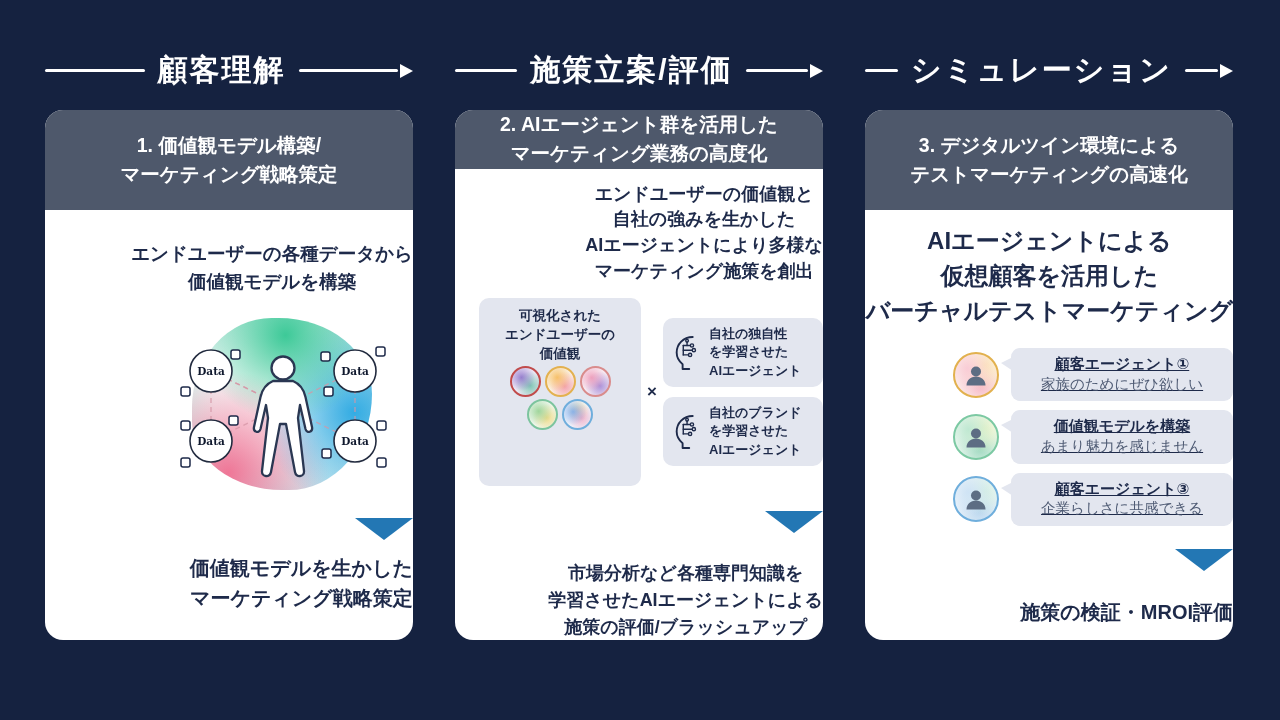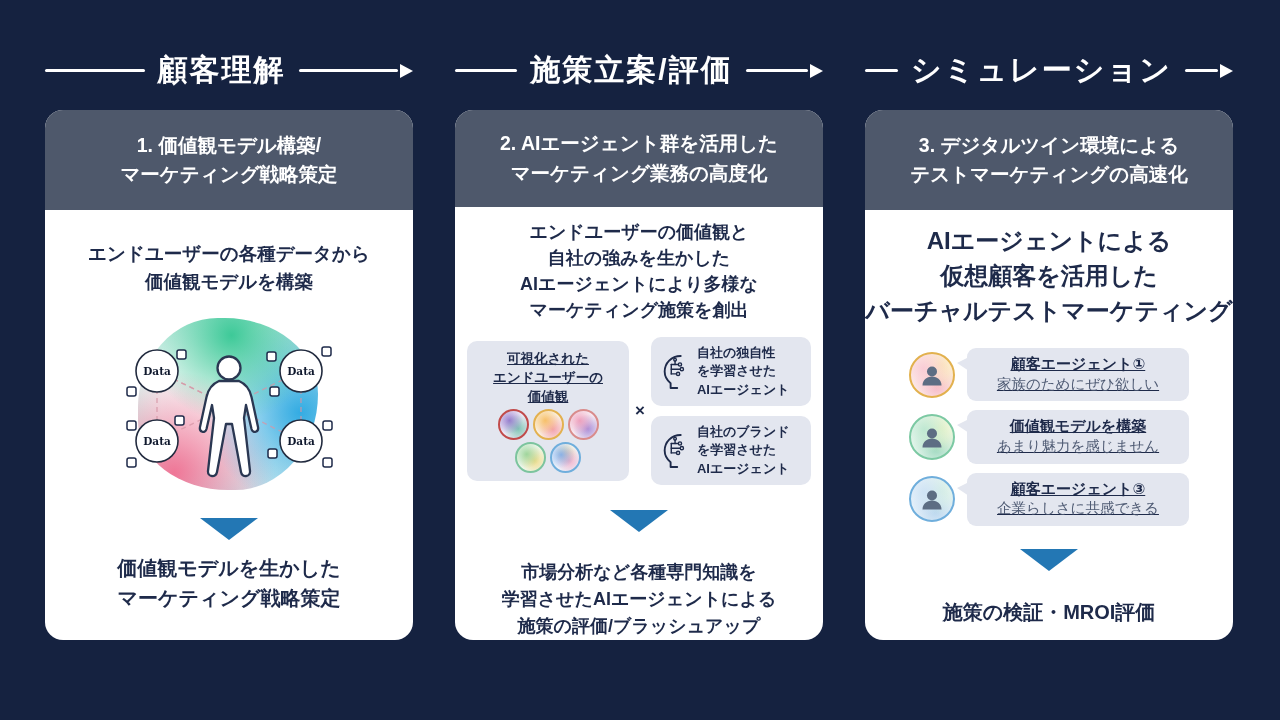--- a/index.html
+++ b/index.html
@@ -16,21 +16,21 @@
   .flow{display:flex;align-items:center;gap:13px;color:#fff;}
   .flow-label{font-size:30px;font-weight:bold;letter-spacing:2px;white-space:nowrap;}
   .hline{flex:1;height:3px;background:#fff;border-radius:2px;min-width:18px;}
   .arrowhead{width:0;height:0;border-top:7px solid transparent;border-bottom:7px solid transparent;
     border-left:13px solid #fff;margin-left:-11px;}
   
   .cards-row{margin-top:20px;}
   .card{height:530px;background:#fff;border-radius:18px;overflow:hidden;display:flex;flex-direction:column;}
   .card-header{height:100px;background:#4E586B;color:#fff;display:flex;flex-direction:column;
     align-items:center;justify-content:center;font-size:19.5px;font-weight:bold;line-height:1.5;text-align:center;}
-  .card-body{flex:1;display:flex;flex-direction:column;align-items:center;color:#1E2A4A;}
+  .card-body{flex:1;display:flex;flex-direction:column;align-items:flex-end;color:#1E2A4A;}
   .body-text{font-weight:bold;text-align:center;color:#1E2A4A;}
   .t-top1{margin-top:30px;font-size:18.5px;line-height:1.5;}
   .t-bottom1{margin-top:13px;font-size:20px;line-height:1.5;}
   .t-top2{margin-top:13px;font-size:18px;line-height:1.44;}
   .t-bottom2{margin-top:27px;font-size:18px;line-height:1.5;}
   .t-top3{margin-top:14px;font-size:24px;line-height:1.45;}
   .t-bottom3{margin-top:28px;font-size:20px;}
   .down-arrow{width:0;height:0;border-left:29px solid transparent;border-right:29px solid transparent;
     border-top:22px solid #2377B4;}
   .da1{margin-top:14px;} .da2{margin-top:25px;} .da3{margin-top:23px;}
@@ -40,22 +40,22 @@
     border-radius:46% 54% 48% 52% / 54% 46% 58% 42%;
     background:
       radial-gradient(circle at 52% 10%, rgba(52,199,147,.95) 0%, rgba(52,199,147,0) 48%),
       radial-gradient(circle at 90% 55%, rgba(42,168,226,.95) 0%, rgba(42,168,226,0) 50%),
       radial-gradient(circle at 20% 90%, rgba(242,105,141,.9) 0%, rgba(242,105,141,0) 48%),
       radial-gradient(circle at 42% 48%, #ffffff 0%, rgba(255,255,255,.78) 38%, rgba(255,255,255,0) 72%),
       linear-gradient(135deg,#c2e8de 0%, #cde9f2 100%);}
   .illus svg{position:absolute;left:0;top:0;}
   
   .combine{display:flex;align-items:center;margin-top:13px;}
-  .values-box{width:162px;height:140px;background:#E3E6EF;border-radius:10px;
-    display:flex;flex-direction:column;align-items:center;text-decoration:underline;}
+  .values-box{width:162px;height:188px;background:#E3E6EF;border-radius:10px;
+    display:flex;flex-direction:column;align-items:center;}
   .vb-text{margin-top:9px;font-size:13.5px;font-weight:bold;line-height:1.4;text-align:center;color:#1E2A4A;}
   .vb-row{display:flex;justify-content:center;gap:4px;margin-top:2px;}
   .vcirc{width:31px;height:31px;border-radius:50%;box-sizing:border-box;display:block;}
   .c1{border:2px solid #C14B4B;background:
       radial-gradient(circle at 35% 35%, rgba(138,108,200,.85), rgba(138,108,200,0) 55%),
       radial-gradient(circle at 68% 66%, rgba(108,190,168,.85), rgba(108,190,168,0) 58%),
       radial-gradient(circle at 52% 48%, #fff 0%, rgba(255,255,255,0) 62%), #efeaf6;}
   .c2{border:2px solid #E3B14F;background:
       radial-gradient(circle at 38% 35%, rgba(246,188,92,.9), rgba(246,188,92,0) 58%),
       radial-gradient(circle at 66% 68%, rgba(240,140,160,.8), rgba(240,140,160,0) 58%),

